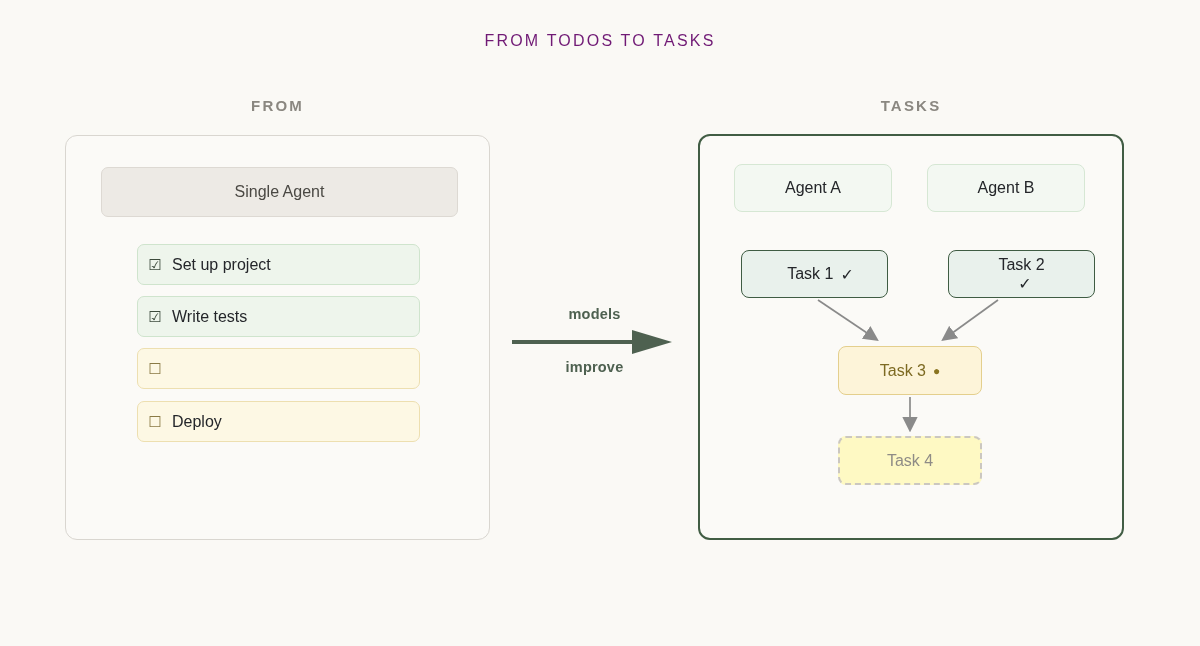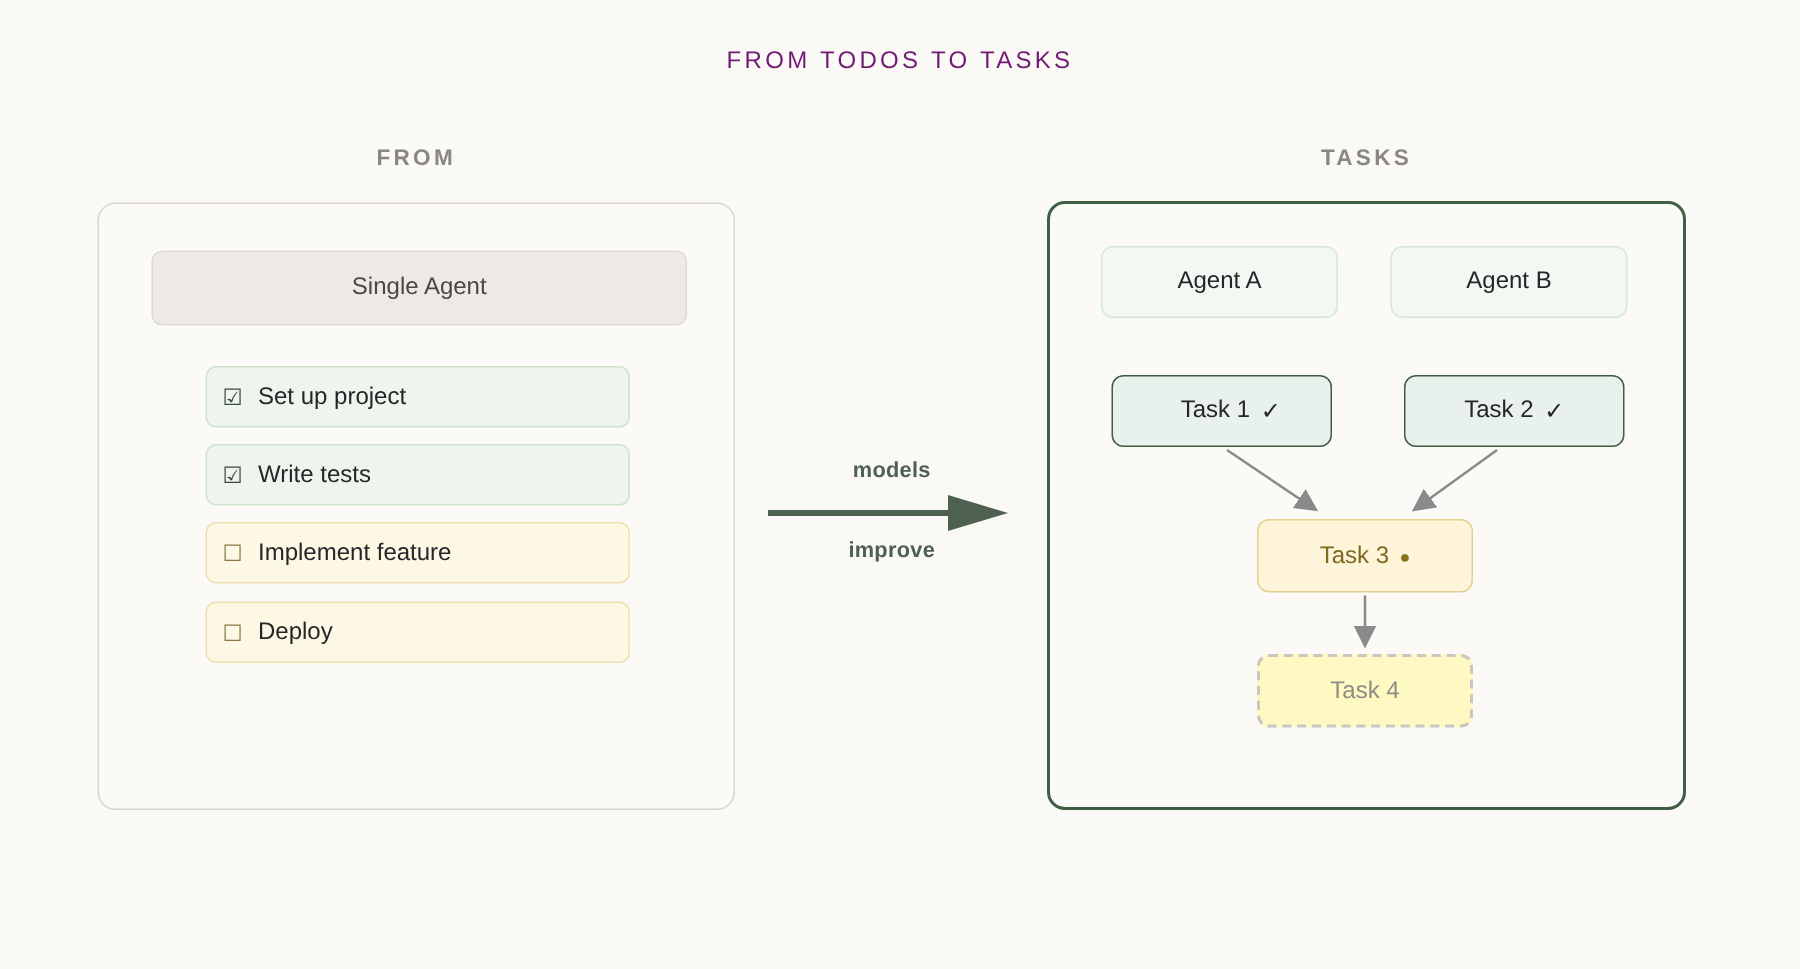--- a/index.html
+++ b/index.html
@@ -162,21 +162,21 @@
   .node.task-blocked {
     width: 144px; height: 49px;
     background: #fef9c3;
     border: 2px dashed #cbc7c0;
     color: #8f8c86;
   }
 
   #agent-a    { left: 36px;  top: 30px; }
   #agent-b    { left: 229px; top: 30px; }
   #task-1     { left: 43px;  top: 116px; padding-left: 12px; }
-  #task-2     { left: 238px; top: 116px; }
+  #task-2     { left: 250px; top: 116px; flex-direction: column; }
   #task-3     { left: 140px; top: 212px; }
   #task-4     { left: 140px; top: 302px; }
 
   .mark { margin-left: 7px; }
   .mark.dot { font-size: 12px; color: #8a7420; }
 </style>
 </head>
 <body>
 
 <div class="main-title">FROM TODOS TO TASKS</div>
@@ -195,21 +195,20 @@
     <span class="todo-label">Set up project</span>
   </div>
 
   <div class="todo-item done" style="top:160px">
     <span class="todo-check">☑</span>
     <span class="todo-label">Write tests</span>
   </div>
 
   <div class="todo-item pending" style="top:212px">
     <span class="todo-check">☐</span>
-    <span class="todo-label">Implement feature</span>
   </div>
 
   <div class="todo-item pending" style="top:265px">
     <span class="todo-check">☐</span>
     <span class="todo-label">Deploy</span>
   </div>
 
 </div>
 
 <div id="transition">

